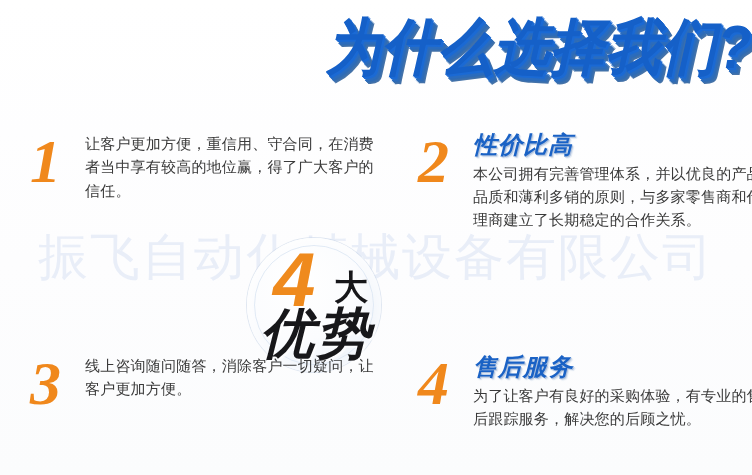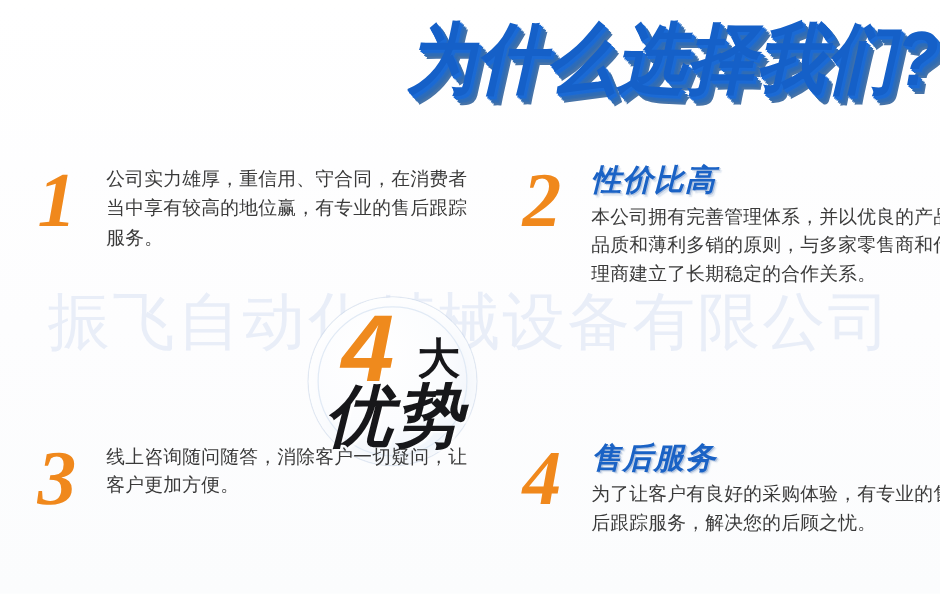--- a/index.html
+++ b/index.html
@@ -196,21 +196,21 @@
   <div class="badge"></div>
   <div class="badge-inner">
     <span class="badge-4">4</span>
     <span class="badge-da">大</span>
     <span class="badge-you">优势</span>
   </div>
 
   <div class="item" id="item-1">
     <span class="item-num">1</span>
     <div class="item-body">
-      <p class="item-text">公司实力雄厚，重信用、守合同，在消费者当中享有较高的地位赢，有专业的售后跟踪服务。</p>
+      <p class="item-text">让客户更加方便，重信用、守合同，在消费者当中享有较高的地位赢，得了广大客户的信任。</p>
     </div>
   </div>
 
   <div class="item" id="item-2">
     <span class="item-num">2</span>
     <div class="item-body">
       <p class="item-title">性价比高</p>
       <p class="item-text">本公司拥有完善管理体系，并以优良的产品品质和薄利多销的原则，与多家零售商和代理商建立了长期稳定的合作关系。</p>
     </div>
   </div>

